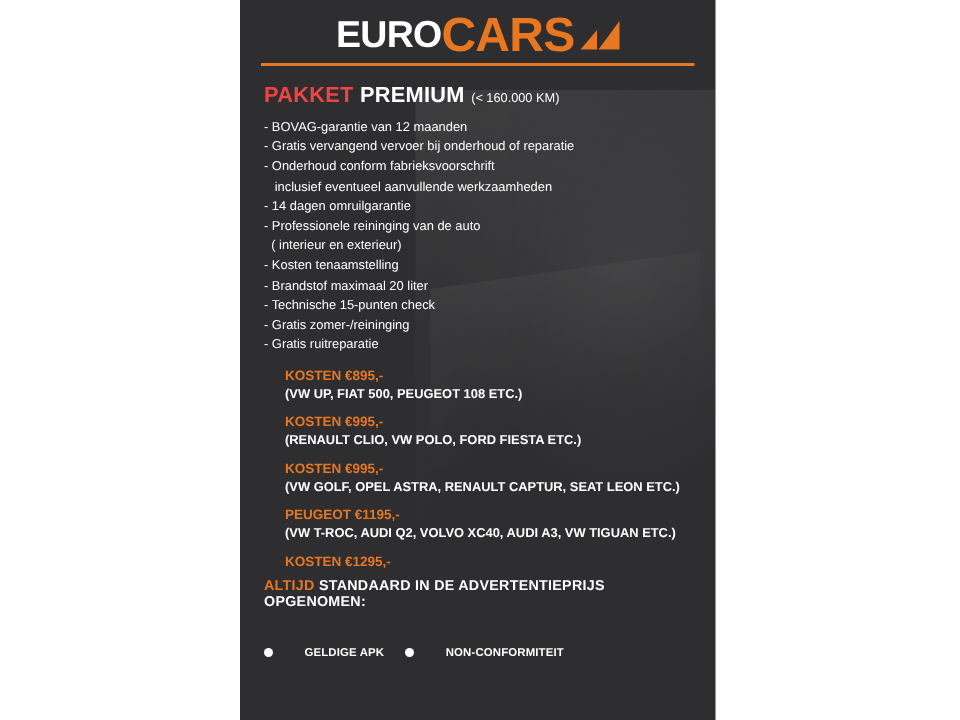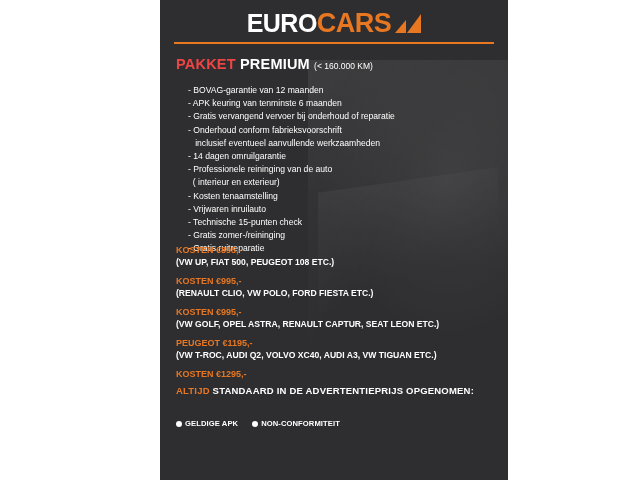--- a/index.html
+++ b/index.html
@@ -16,21 +16,21 @@
   .page {
     position: relative;
     width: 640px;
     height: 480px;
     background: #ffffff;
   }
   .poster {
     position: absolute;
     left: 160px;
     top: 0;
-    width: 348px;
+    width: 317px;
     height: 480px;
     background: #2e2e30;
     overflow: hidden;
   }
   
   .bg-photo {
     position: absolute;
     right: 0;
     top: 60px;
     width: 200px;
@@ -68,21 +68,21 @@
     letter-spacing: 0.5px;
   }
   .logo .euro {
     color: #ffffff;
     font-size: 25px;
     font-weight: bold;
     letter-spacing: -0.5px;
   }
   .logo .cars {
     color: #e87722;
-    font-size: 27px;
+    font-size: 32px;
     font-weight: bold;
     letter-spacing: -0.5px;
   }
   .logo .mark {
     display: inline-block;
     width: 26px;
     height: 20px;
     margin-left: 4px;
     position: relative;
   }
@@ -129,39 +129,40 @@
   }
   .pkg-title .km {
     font-size: 8.5px;
     font-weight: normal;
     color: #ffffff;
     letter-spacing: 0;
   }
 
   ul.feature-list {
     list-style: none;
-    margin: 12px;
+    margin: 0;
     padding: 0;
   }
   ul.feature-list li {
     color: #ffffff;
     font-size: 8.6px;
     line-height: 13.2px;
     white-space: pre-wrap;
   }
 
   
   .prices {
     position: absolute;
     left: 16px;
     top: 244px;
     right: 14px;
   }
   .price-block {
     margin-bottom: 7px;
+    margin-left: 14px;
   }
   .price-label {
     color: #e87722;
     font-size: 9px;
     font-weight: bold;
     line-height: 12px;
   }
   .price-models {
     color: #ffffff;
     font-size: 8.6px;
@@ -187,21 +188,21 @@
     color: #e87722;
   }
   .footer-items {
     display: flex;
     gap: 14px;
     align-items: center;
   }
   .footer-item {
     display: flex;
     align-items: center;
-    gap: 3px;
+    gap: 21px;
     color: #ffffff;
     font-size: 7.6px;
     font-weight: bold;
     letter-spacing: 0.1px;
   }
   .bullet {
     width: 6px;
     height: 6px;
     border-radius: 50%;
     background: #ffffff;
@@ -231,29 +232,28 @@
 
     <div class="content">
       <div class="pkg-title">
         <span class="pakket">PAKKET</span>
         <span>PREMIUM</span>
         <span class="km">(&lt; 160.000 KM)</span>
       </div>
 
       <ul class="feature-list">
         <li>- BOVAG-garantie van 12 maanden</li>
-        <li>- APK keuring van tenminste 6 maanden</li>
         <li>- Gratis vervangend vervoer bij onderhoud of reparatie</li>
         <li>- Onderhoud conform fabrieksvoorschrift
    inclusief eventueel aanvullende werkzaamheden</li>
         <li>- 14 dagen omruilgarantie</li>
         <li>- Professionele reininging van de auto
   ( interieur en exterieur)</li>
         <li>- Kosten tenaamstelling</li>
-        <li>- Vrijwaren inruilauto</li>
+        <li>- Brandstof maximaal 20 liter</li>
         <li>- Technische 15-punten check</li>
         <li>- Gratis zomer-/reininging</li>
         <li>- Gratis ruitreparatie</li>
       </ul>
     </div>
 
     <div class="prices">
       <div class="price-block">
         <div class="price-label">KOSTEN €895,-</div>
         <div class="price-models">(VW UP, FIAT 500, PEUGEOT 108 ETC.)</div>

